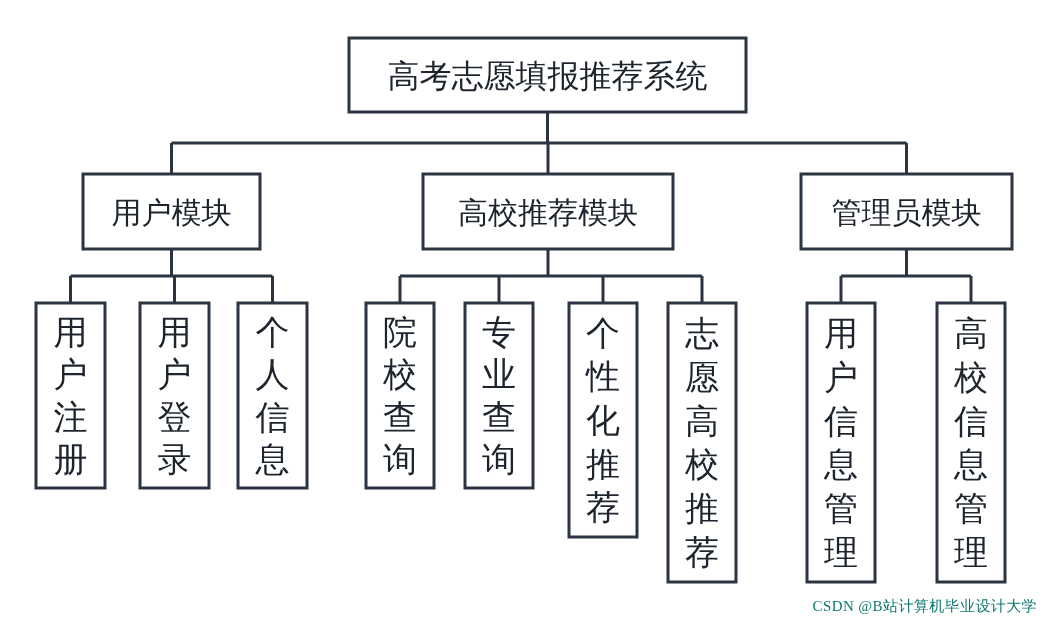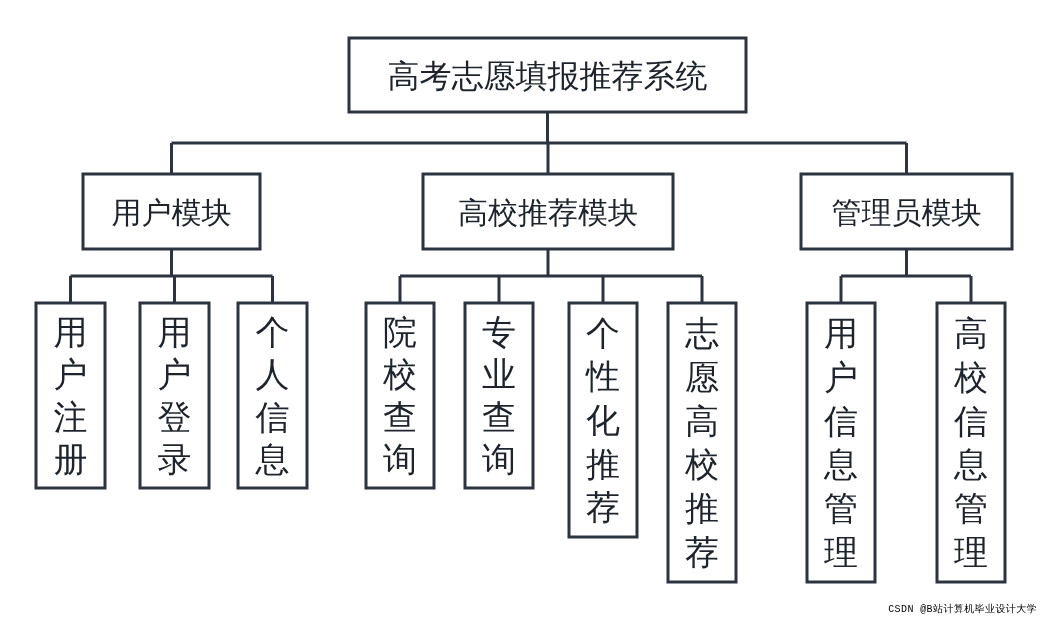--- a/index.html
+++ b/index.html
@@ -42,23 +42,23 @@
   .node-label-v-char {
     fill: #1d242d;
     font-family: "DejaVu Sans", "Liberation Sans", sans-serif;
     text-anchor: middle;
     dominant-baseline: central;
   }
   .watermark {
     position: absolute;
     right: 12px;
     bottom: 6px;
-    color: #000000;
-    font-size: 10px;
-    font-family: Liberation Mono, monospace;
+    color: #0f766e;
+    font-size: 15px;
+    font-family: Liberation Serif, serif;
     letter-spacing: 0.4px;
     white-space: nowrap;
     user-select: none;
   }
 </style>
 </head>
 <body>
 
 <svg id="diagram-root" viewBox="0 0 1049 622" width="1049" height="622">
   <g id="connector-layer">

